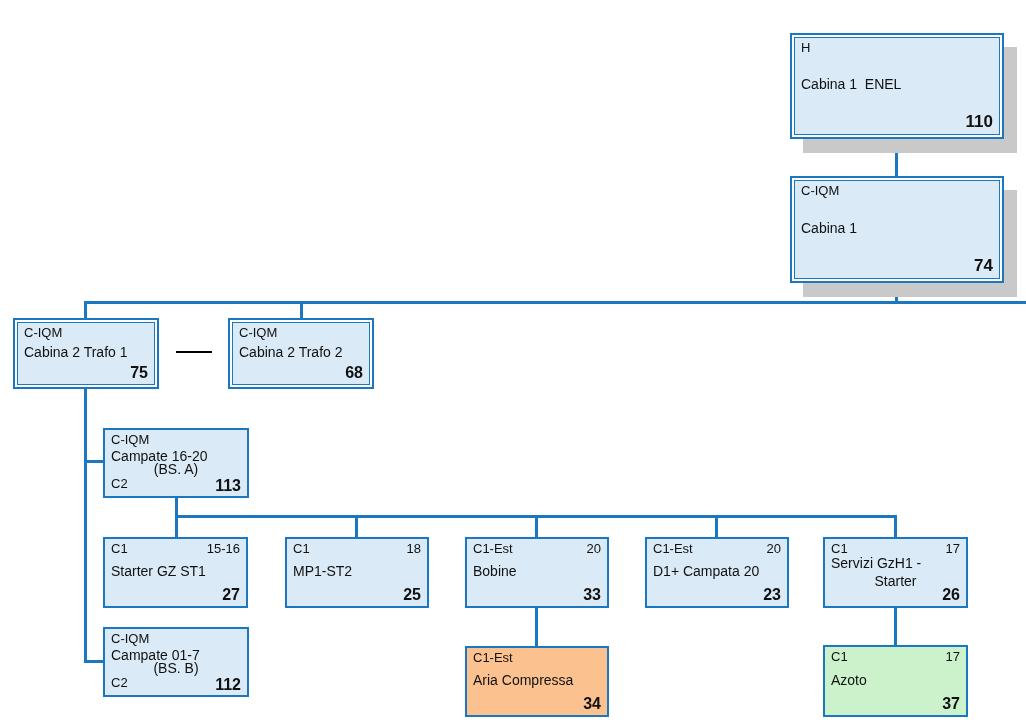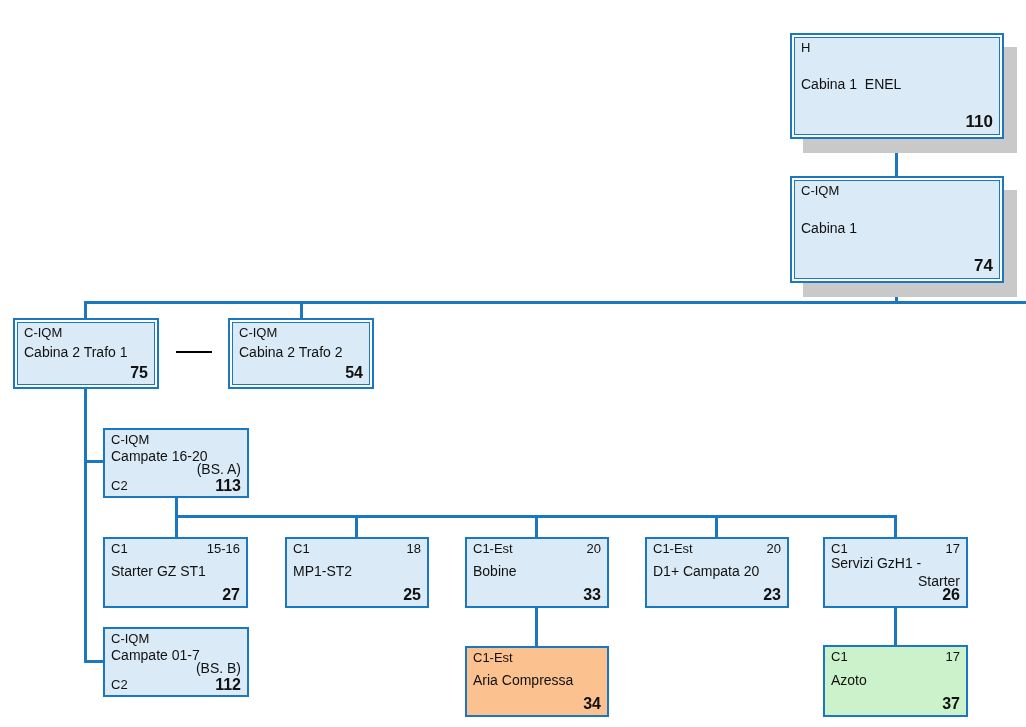--- a/index.html
+++ b/index.html
@@ -43,24 +43,24 @@
   }
   .box.shadowed {
     box-shadow: 13px 14px 0 0 var(--shadow-gray),
                 inset 0 0 0 2px #ffffff,
                 inset 0 0 0 3px var(--border-blue);
   }
   .box.orange { background: var(--fill-orange); }
   .box.green  { background: var(--fill-green); }
 
   .row-top { display: flex; justify-content: space-between; align-items: flex-start; }
-  .row-bottom { display: flex; justify-content: flex-start; align-items: center; }
+  .row-bottom { display: flex; justify-content: flex-start; align-items: flex-start; }
   .lbl { font-size: 13px; }
   .name { font-size: 14px; white-space: pre-wrap; }
-  .name2 { text-align: right; font-size: 14px; margin-top: -3px; }
+  .name2 { text-align: center; font-size: 14px; margin-top: -3px; }
   .num { font-weight: bold; font-size: 16px; margin-left: auto; }
   .num.big { font-size: 17px; }
   [data-bind]:empty { display: none; }
 </style>
 </head>
 <body>
 
 <div class="canvas">
 
   <div class="v-line" style="left:895px; top:137px; height:40px;"></div>
@@ -113,21 +113,21 @@
         <span class="num" data-bind="nodes.trafo1.number">75</span>
       </div>
   </div>
 
   <div class="box double" style="left:228px; top:318px; width:146px; height:71px;">
     <div class="row-top">
         <span class="lbl" data-bind="nodes.trafo2.top_left">C-IQM</span>
       </div>
     <div class="name" data-bind="nodes.trafo2.name">Cabina 2 Trafo 2</div>
     <div class="row-bottom">
-        <span class="num" data-bind="nodes.trafo2.number">54</span>
+        <span class="num" data-bind="nodes.trafo2.number">68</span>
       </div>
   </div>
 
   <div class="box" style="left:103px; top:428px; width:146px; height:70px;">
     <div class="row-top">
         <span class="lbl" data-bind="nodes.campate1620.top_left">C-IQM</span>
       </div>
     <div class="name" data-bind="nodes.campate1620.name">Campate 16-20</div>
     <div class="name2" data-bind="nodes.campate1620.name2">(BS. A)</div>
     <div class="row-bottom">

